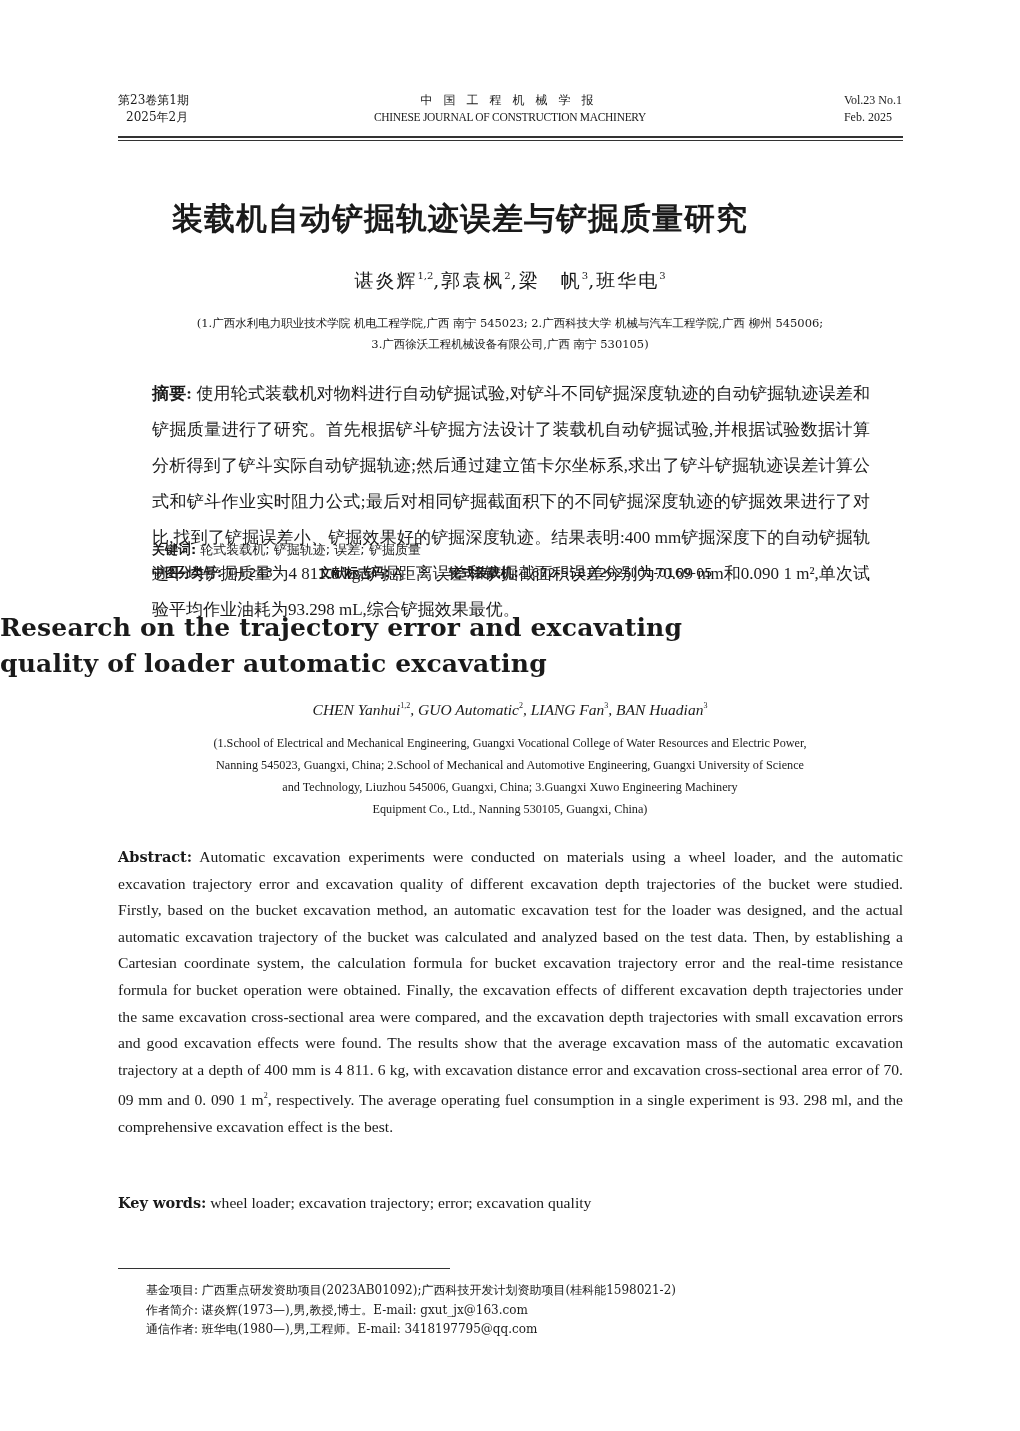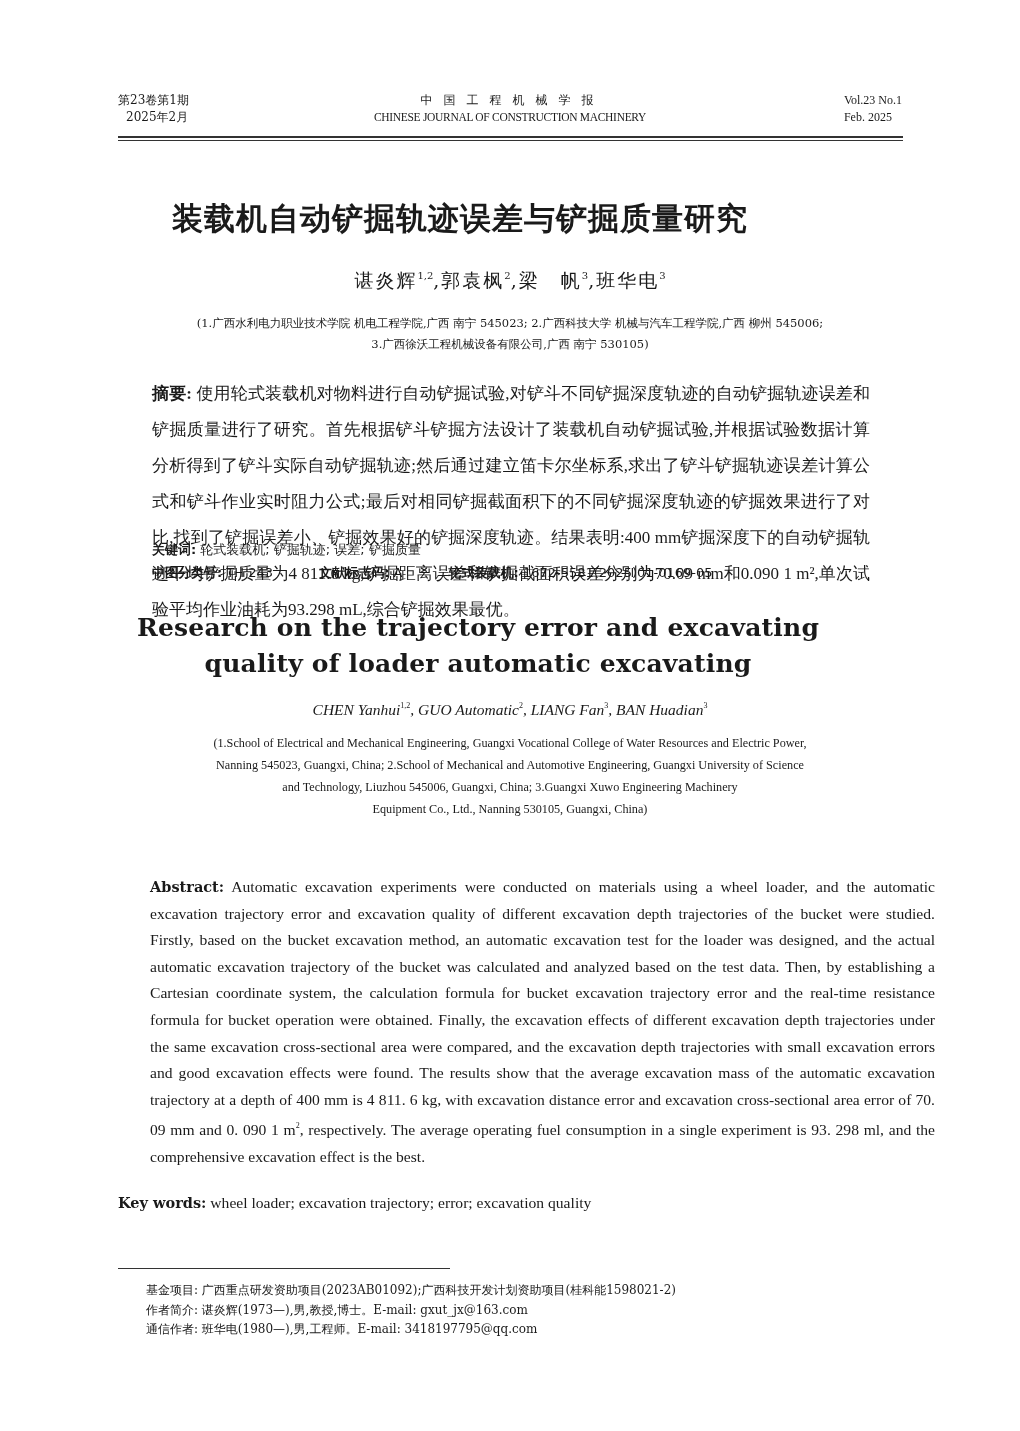--- a/index.html
+++ b/index.html
@@ -26,31 +26,31 @@
   .cn-affil { left: 0; width: 1020px; top: 313px; text-align: center; font-size: 11.5px; line-height: 21px; }
 
   
   .cn-abs { left: 152px; width: 718px; top: 376px; font-size: 17px; line-height: 36px; text-align: justify; font-family: Liberation Serif, serif; }
   .bold { font-weight: bold; }
   .cn-kw { left: 152px; top: 539px; font-size: 13px; line-height: 22px; }
   .cn-cls { left: 152px; top: 562px; font-size: 13px; line-height: 22px; white-space: nowrap; }
   .cn-cls span.gap { display: inline-block; width: 42px; }
 
   
-  .en-title { left: 0; width: 956px; top: 610px; text-align: center; font-size: 25px; font-weight: bold; line-height: 36px;
+  .en-title { left: 0; width: 956px; top: 610px; text-align: left; font-size: 25px; font-weight: bold; line-height: 36px;
               font-family: "DejaVu Serif", serif; letter-spacing: 0.2px; }
   .en-authors { left: 0; width: 1020px; top: 701px; text-align: center; font-size: 15.5px; font-style: italic;
                 font-family: "Liberation Serif", serif; }
   .en-authors sup { font-size: 8px; font-style: normal; vertical-align: 7px; }
   .en-affil { left: 0; width: 1020px; top: 732px; text-align: center; font-size: 12.2px; line-height: 22px;
               font-family: "Liberation Serif", serif; }
 
   
-  .en-abs { left: 118px; width: 785px; top: 874px; font-size: 15.6px; line-height: 26.6px; text-align: justify;
-            font-family: "Liberation Serif", serif; margin-left: 32px; }
+  .en-abs { left: 118px; width: 785px; top: 844px; font-size: 15.6px; line-height: 26.6px; text-align: justify;
+            font-family: "Liberation Serif", serif; }
   .en-abs sup { font-size: 8px; vertical-align: 7px; }
   .en-kw { left: 118px; top: 1190px; font-size: 15.6px; line-height: 26px; font-family: "Liberation Serif", serif; }
 
   
   .fn-rule { left: 118px; width: 332px; top: 1268px; height: 1px; background: #333; }
   .fn { left: 146px; top: 1281px; font-size: 12px; line-height: 19.5px; }
 </style>
 </head>
 <body>
 

